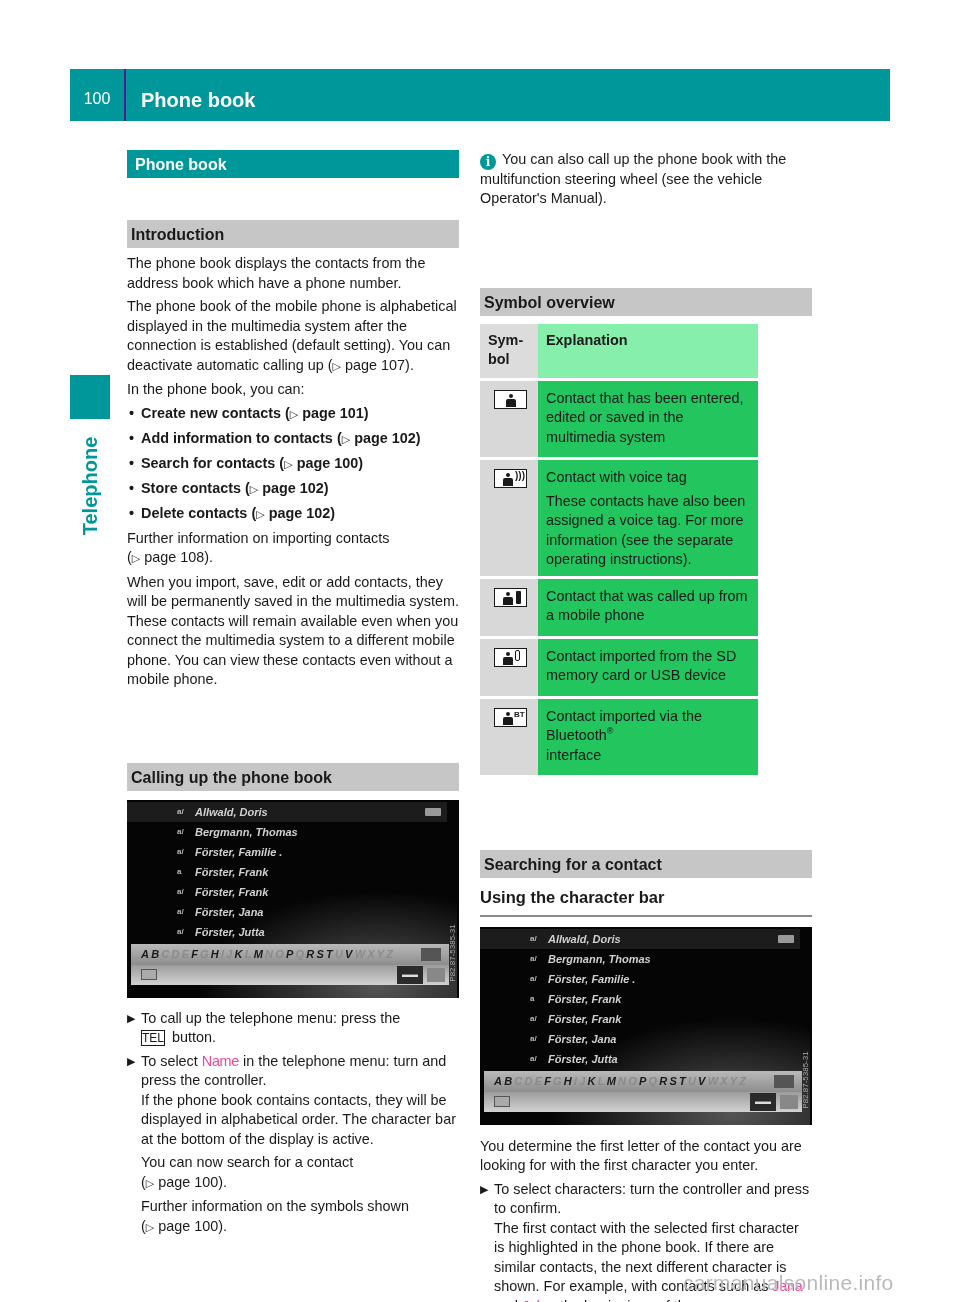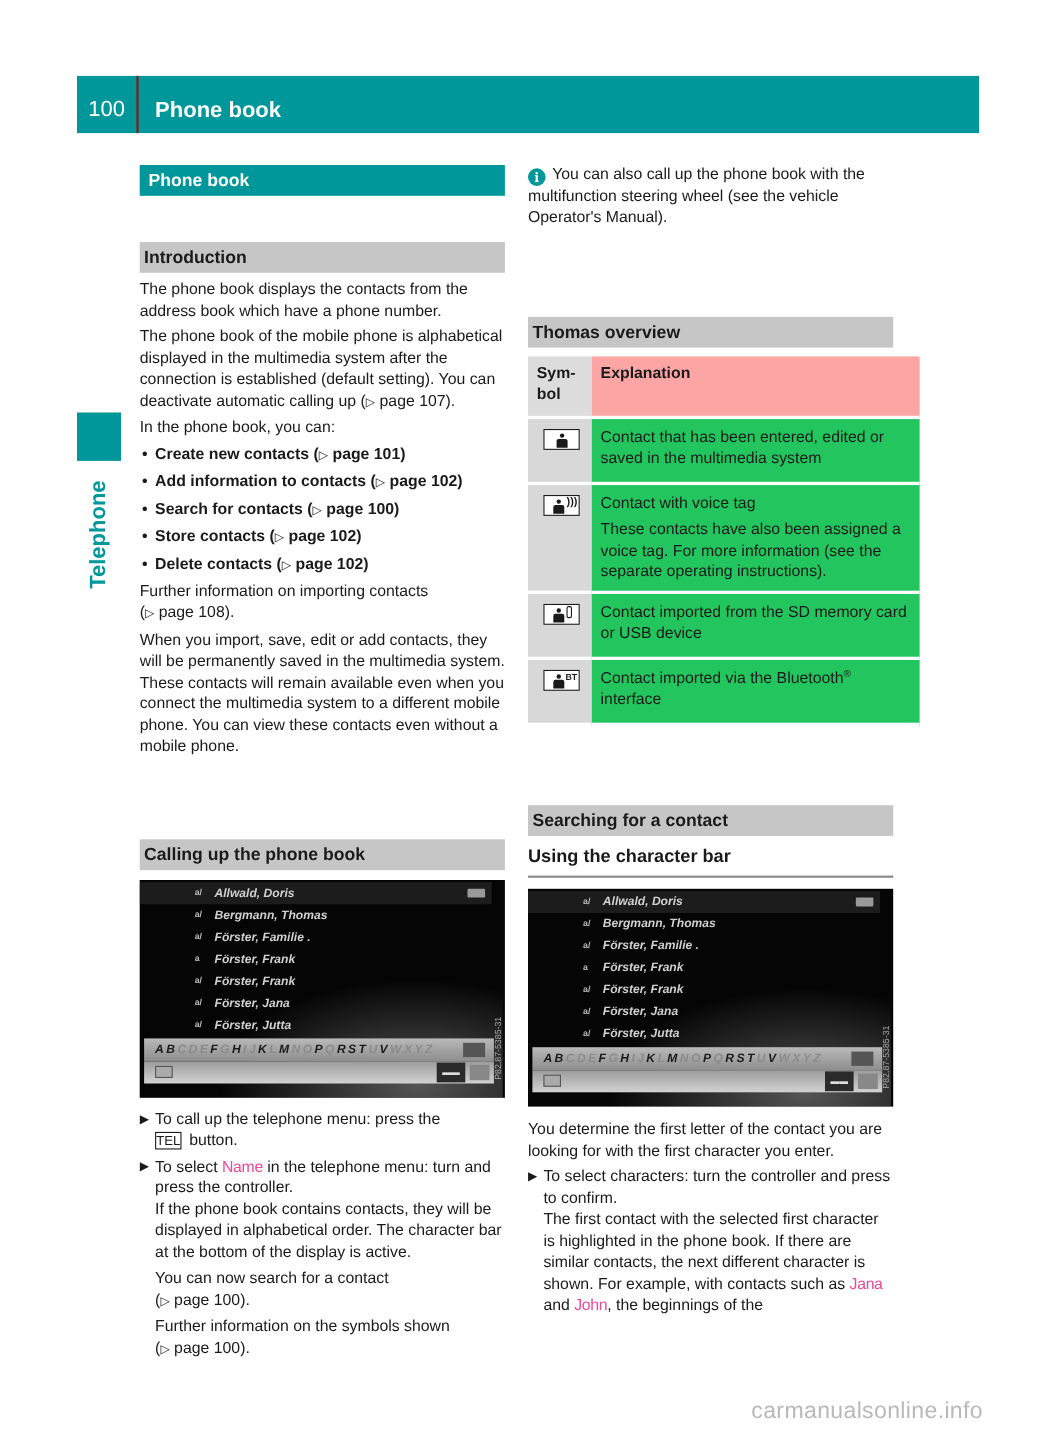--- a/index.html
+++ b/index.html
@@ -1,22 +1,22 @@
 <!DOCTYPE html>
 <html><head>
 <meta charset="utf-8">
 <style>
   * { box-sizing: border-box; margin: 0; padding: 0; }
   html, body { width: 960px; height: 1302px; background: #ffffff; overflow: hidden; }
   body { position: relative; font-family: "Liberation Sans", "DejaVu Sans", sans-serif; color: #1a1a1a; }
 
   
   .header { position: absolute; left: 70px; top: 69px; width: 820px; height: 52px; background: #00979a; }
-  .header .pageno { position: absolute; left: 0; top: 0; width: 56px; height: 52px; border-right: 2px solid #7f1d1d;
-                    color: #fff; font-size: 20px; line-height: 60px; text-align: center; }
+  .header .pageno { position: absolute; left: 0; top: 0; width: 56px; height: 52px; border-right: 2px solid #4c1d95;
+                    color: #fff; font-size: 16px; line-height: 60px; text-align: center; }
   .header .title { position: absolute; left: 71px; top: 0; line-height: 62px; color: #fff; font-size: 20px; font-weight: bold; }
 
   
   .side-square { position: absolute; left: 70px; top: 375px; width: 40px; height: 44px; background: #00979a; }
   .side-label { position: absolute; left: 70px; top: 425px; width: 40px; height: 122px; }
   .side-label span { position: absolute; left: 20px; top: 61px; transform: translate(-50%, -50%) rotate(-90deg);
                      color: #00979a; font-weight: bold; font-size: 20px; white-space: nowrap; }
 
   .col { position: absolute; top: 150px; width: 332px; font-size: 14.4px; line-height: 19.5px; }
   .col.left { left: 127px; }
@@ -63,28 +63,28 @@
   .screen .imgid { position: absolute; right: 1px; top: 110px; width: 10px; height: 86px; }
   .screen .imgid span { position: absolute; left: 5px; top: 43px; transform: translate(-50%, -50%) rotate(-90deg);
                         font-size: 8px; color: #aaa; white-space: nowrap; }
 
   
   .note { position: relative; padding-left: 28px; }
   .note .info-icon { position: absolute; left: 0; top: 1px; width: 16px; height: 16px; border-radius: 50%; background: #00979a; color: #fff;
                      font-family: "DejaVu Serif", serif; font-weight: bold; font-size: 12px; line-height: 16px; text-align: center; }
 
   
-  table.sym { width: 356px; border-collapse: separate; border-spacing: 0; font-size: 14.4px; line-height: 19.5px; }
+  table.sym { width: 278px; border-collapse: separate; border-spacing: 0; font-size: 14.4px; line-height: 19.5px; }
   table.sym td, table.sym th { vertical-align: top; text-align: left; border-bottom: 3px solid #ffffff; }
   table.sym th { font-weight: bold; padding: 7px 8px 8px 8px; }
   table.sym td { padding: 8px 8px 7px 8px; }
   table.sym .c1 { width: 58px; background: #d8d8d8; }
   table.sym .c2 { background: #22c55e; }
   table.sym th.c1 { background: #dcdcdc; }
-  table.sym th.c2 { background: #fca5a5; }
+  table.sym th.c2 { background: #86efac; }
   .sym-icon { display: inline-block; width: 33px; height: 19px; border: 1px solid #1a1a1a; background: #fff; position: relative; margin-left: 6px; margin-top: 1px; }
   .sym-icon .person { position: absolute; left: 11px; top: 3px; width: 10px; height: 13px; }
   .sym-icon .person::before { content: ""; position: absolute; left: 3px; top: 0; width: 4px; height: 4px; background: #1a1a1a; border-radius: 50%; }
   .sym-icon .person::after { content: ""; position: absolute; left: 0; top: 5px; width: 10px; height: 8px; background: #1a1a1a; border-radius: 2px 2px 0 0; }
   .sym-icon .extra { position: absolute; left: 20px; top: 0; font-size: 10px; line-height: 12px; font-weight: bold; color: #1a1a1a; }
   .sym-icon.shift .person { left: 8px; }
   sup { font-size: 9px; line-height: 0; }
 
   .watermark { position: absolute; left: 683px; top: 1271px; font-size: 21px; color: #b9b9b9; letter-spacing: 0.3px; }
 </style>
@@ -184,36 +184,40 @@
     <p><span>Further information on the symbols shown</span><br><span class="ref">(<span class="tri">▷</span> <span>page 100</span>).</span></p>
   </div>
 </div>
 
 <div class="col right">
   <div class="note" style="padding-left:0">
     <p style="text-indent:0"><span class="info-icon" style="position:relative;display:inline-block;left:0;top:2px;margin-right:6px">i</span><span>You can also call up the phone book with the multifunction steering wheel (see the vehicle Operator's Manual).</span></p>
   </div>
 
   <div style="height:40px"></div>
-  <div class="h-grey">Thomas overview</div>
+  <div class="h-grey">Symbol overview</div>
   <div style="height:8px"></div>
 
   <table class="sym">
     <tbody>
         <tr>
       <th class="c1"><span>Sym-</span><br><span>bol</span></th>
       <th class="c2" style="height:50px">Explanation</th>
     </tr>
     <tr>
       <td class="c1"><span class="sym-icon"><span class="person"></span></span></td>
       <td class="c2" style="padding-bottom:10px">Contact that has been entered, edited or saved in the multimedia system</td>
     </tr>
     <tr>
       <td class="c1"><span class="sym-icon shift"><span class="person"></span><span class="extra">)))</span></span></td>
       <td class="c2" style="padding-bottom:6px"><span>Contact with voice tag</span><div style="margin-top:4px">These contacts have also been assigned a voice tag. For more information (see the separate operating instructions).</div></td>
+    </tr>
+    <tr>
+      <td class="c1"><span class="sym-icon shift"><span class="person"></span><span class="extra" style="left:21px;top:2px;width:5px;height:13px;background:#1a1a1a;border-radius:1px"></span></span></td>
+      <td class="c2" style="padding-bottom:10px">Contact that was called up from a mobile phone</td>
     </tr>
     <tr>
       <td class="c1"><span class="sym-icon shift"><span class="person"></span><span class="extra" style="left:20px;top:1px;width:5px;height:11px;border:1px solid #1a1a1a;border-radius:2px"></span></span></td>
       <td class="c2" style="padding-bottom:10px">Contact imported from the SD memory card or USB device</td>
     </tr>
     <tr>
       <td class="c1"><span class="sym-icon shift"><span class="person"></span><span class="extra" style="font-size:8px;left:19px">BT</span></span></td>
       <td class="c2" style="padding-bottom:10px"><span>Contact imported via the Bluetooth</span><sup>®</sup><br><span>interface</span></td>
     </tr>
   </tbody>

